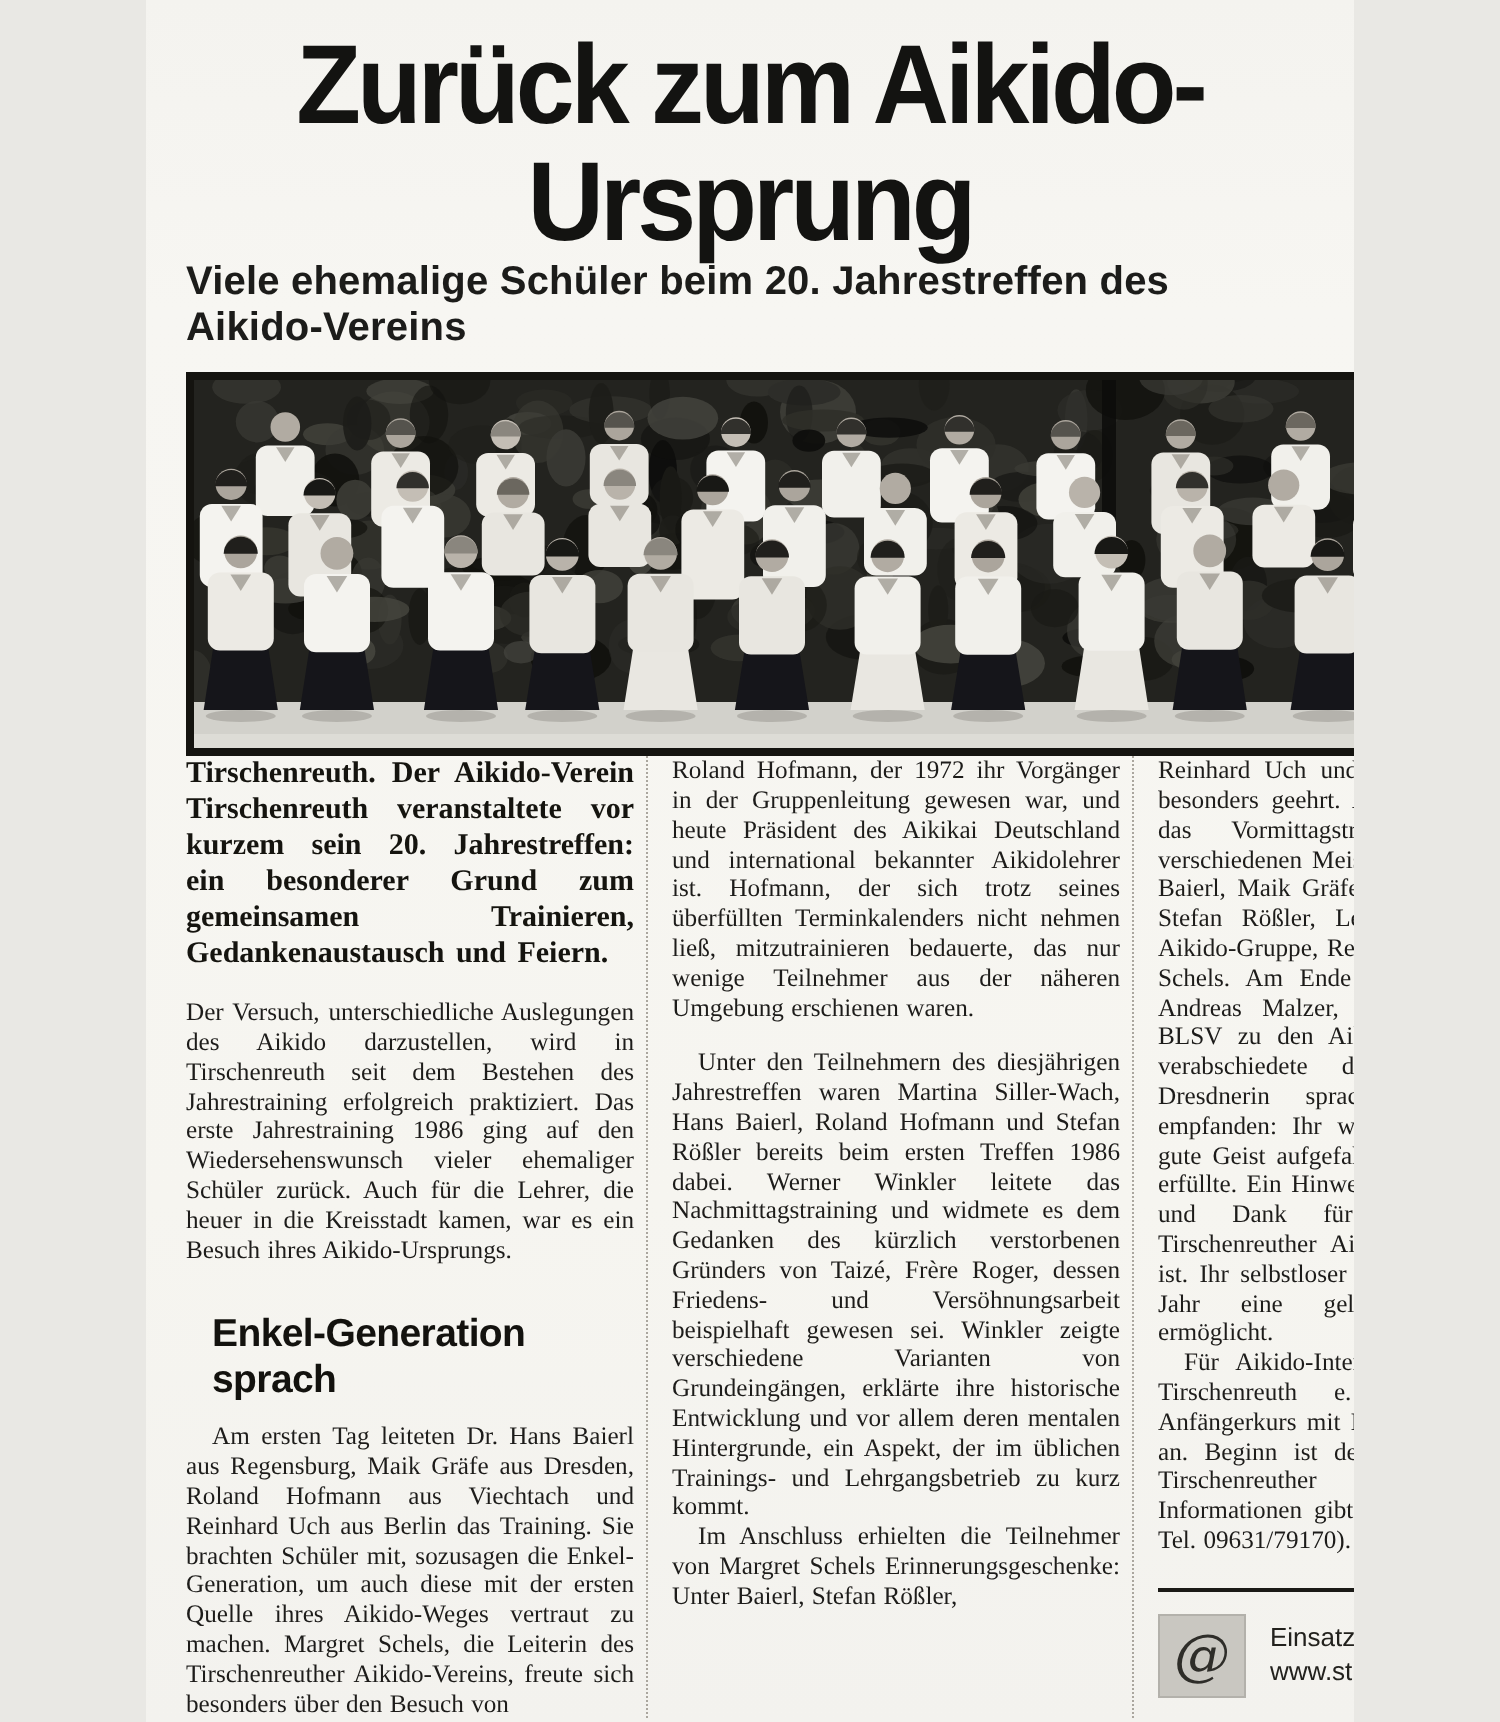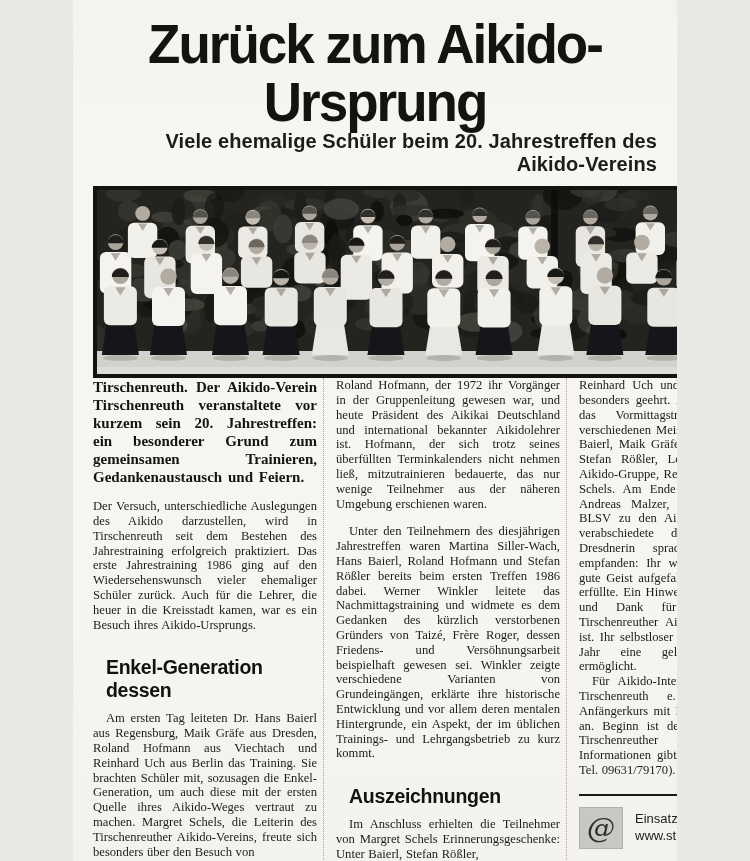--- a/index.html
+++ b/index.html
@@ -26,21 +26,21 @@
     line-height:1.04;
     margin:0 0 6px 0;
     color:#131311;
     transform:scaleY(1.06);
     transform-origin:top center;
   }
   .subheadline{
     font-family:"Liberation Sans", sans-serif;
     font-weight:700;
     font-size:20px;
-    text-align:right;
+    text-align:left;
     margin:6px 0 10px 0;
     color:#1c1c1a;
     letter-spacing:0.1px;
   }
   
   .photo-wrap{
     width:702px;height:188px;
     border:2px solid #14130f;
     background:#222;
     line-height:0;
@@ -560,28 +560,27 @@
           <rect x="1" y="1" width="700" height="186" fill="none" stroke="#14130f" stroke-width="2"></rect>
         </svg>
     </div>
   </figure>
 
   <div class="columns">
 
     <div class="col">
       <p class="lead">Tirschenreuth. Der Aikido-Verein Tirschenreuth veranstaltete vor kurzem sein 20. Jahrestreffen: ein besonderer Grund zum gemeinsamen Trainieren, Gedankenaustausch und Feiern.</p>
       <p class="spaced">Der Versuch, unterschiedliche Auslegungen des Aikido darzustellen, wird in Tirschenreuth seit dem Bestehen des Jahrestraining erfolgreich praktiziert. Das erste Jahrestraining 1986 ging auf den Wiedersehenswunsch vieler ehemaliger Schüler zurück. Auch für die Lehrer, die heuer in die Kreisstadt kamen, war es ein Besuch ihres Aikido-Ursprungs.</p>
-      <h3 class="section-heading">Enkel-Generation dessen</h3>
+      <h3 class="section-heading">Enkel-Generation sprach</h3>
       <p class="indent">Am ersten Tag leiteten Dr. Hans Baierl aus Regensburg, Maik Gräfe aus Dresden, Roland Hofmann aus Viechtach und Reinhard Uch aus Berlin das Training. Sie brachten Schüler mit, sozusagen die Enkel-Generation, um auch diese mit der ersten Quelle ihres Aikido-Weges vertraut zu machen. Margret Schels, die Leiterin des Tirschenreuther Aikido-Vereins, freute sich besonders über den Besuch von</p>
     </div>
 
     <div class="col">
       <p>Roland Hofmann, der 1972 ihr Vorgänger in der Gruppenleitung gewesen war, und heute Präsident des Aikikai Deutschland und international bekannter Aikidolehrer ist. Hofmann, der sich trotz seines überfüllten Terminkalenders nicht nehmen ließ, mitzutrainieren bedauerte, das nur wenige Teilnehmer aus der näheren Umgebung erschienen waren.</p>
       <p class="indent spaced">Unter den Teilnehmern des diesjährigen Jahrestreffen waren Martina Siller-Wach, Hans Baierl, Roland Hofmann und Stefan Rößler bereits beim ersten Treffen 1986 dabei. Werner Winkler leitete das Nachmittagstraining und widmete es dem Gedanken des kürzlich verstorbenen Gründers von Taizé, Frère Roger, dessen Friedens- und Versöhnungsarbeit beispielhaft gewesen sei. Winkler zeigte verschiedene Varianten von Grundeingängen, erklärte ihre historische Entwicklung und vor allem deren mentalen Hintergrunde, ein Aspekt, der im üblichen Trainings- und Lehrgangsbetrieb zu kurz kommt.</p>
-      <h3 class="section-heading">Auszeichnungen</h3>
       <p class="indent">Im Anschluss erhielten die Teilnehmer von Margret Schels Erinnerungsgeschenke: Unter Baierl, Stefan Rößler,</p>
     </div>
 
     <div class="col">
       <p>Reinhard Uch und Sophie Maier wurden besonders geehrt. Am zweiten Tag wurde das Vormittagstraining wieder von verschiedenen Meistern gestaltet: Dr. Hans Baierl, Maik Gräfe, Roland Hofmann, Dr. Stefan Rößler, Leiter der Ravensburger Aikido-Gruppe, Reinhard Uch und Margret Schels. Am Ende des Lehrgangs sprach Andreas Malzer, Jugendbeauftragter des BLSV zu den Aikidoka. Margret Schels verabschiedete die Teilnehmer. Eine Dresdnerin sprach aus, was viele empfanden: Ihr war der freundliche und gute Geist aufgefallen, der die Teilnehmer erfüllte. Ein Hinweis, der als Anerkennung und Dank für die Leiterin des Tirschenreuther Aikido-Vereins zu werten ist. Ihr selbstloser Einsatz hat auch dieses Jahr eine gelungene Veranstaltung ermöglicht.</p>
       <p class="indent">Für Aikido-Interessenten bietet Aikido Tirschenreuth e. V. wieder einen Anfängerkurs mit Margret Schels (4. Dan) an. Beginn ist der 20. February in der Tirschenreuther Hauptschule. Nähere Informationen gibt es bei Margret Schels, Tel. 09631/79170).</p>
 
       <div class="infobox">
         <div class="at-badge">@</div>
         <div class="infobox-lines">

